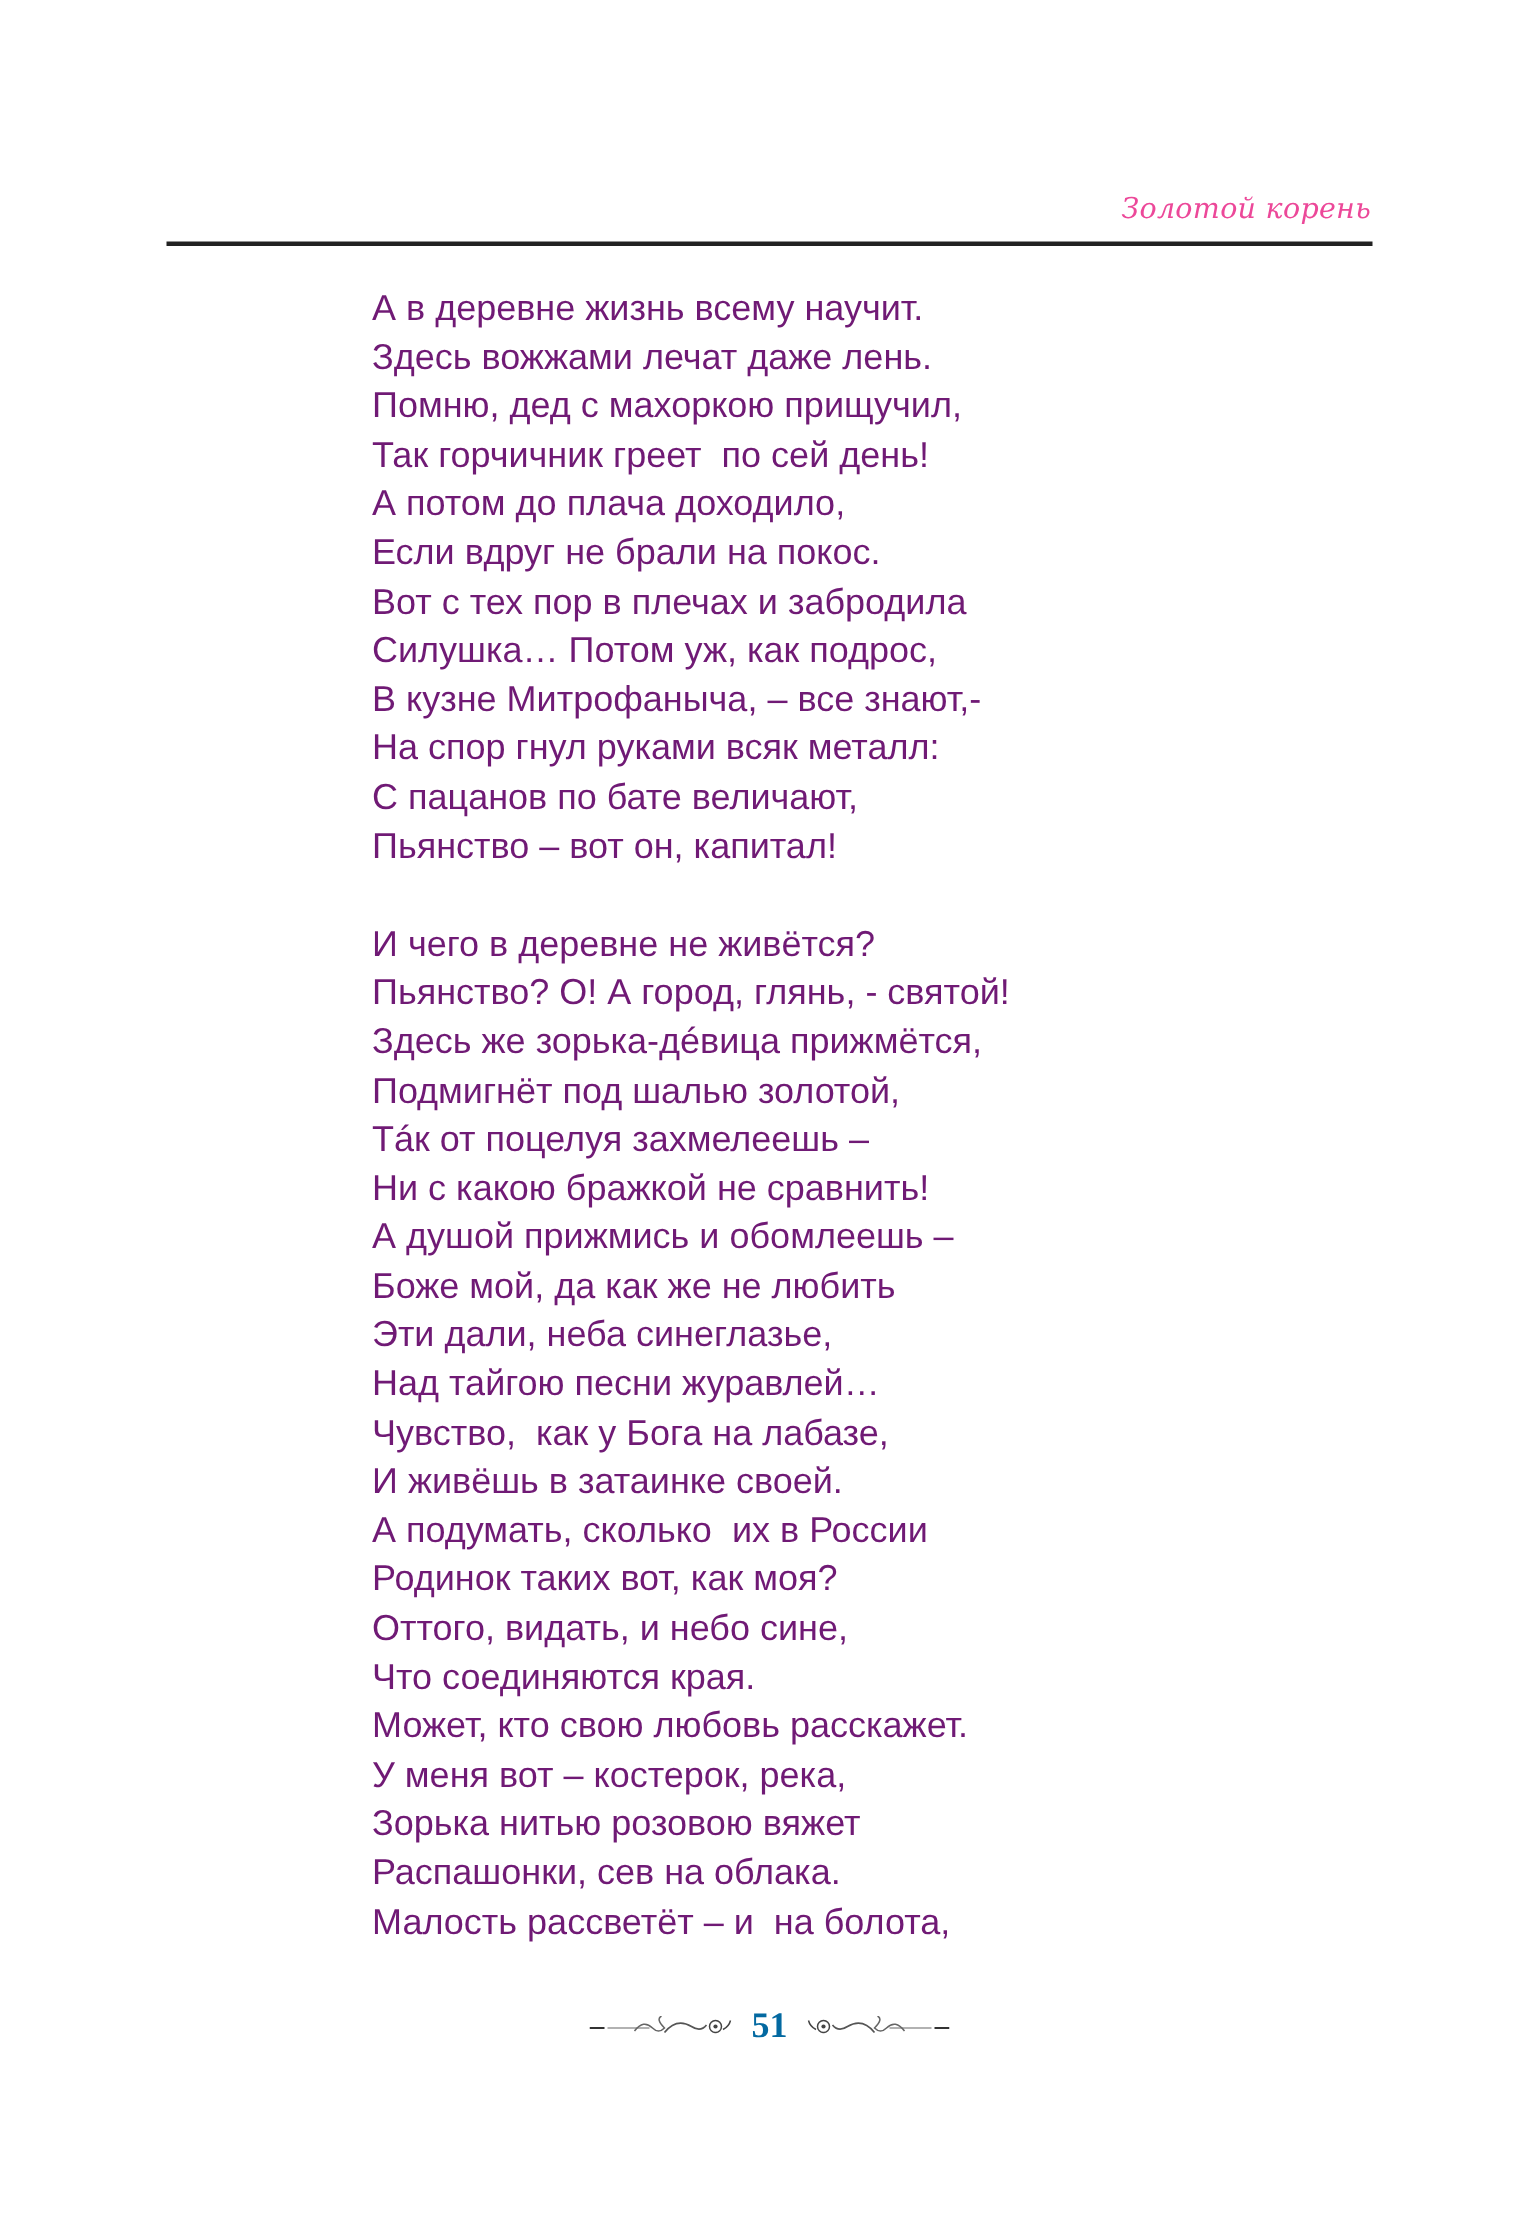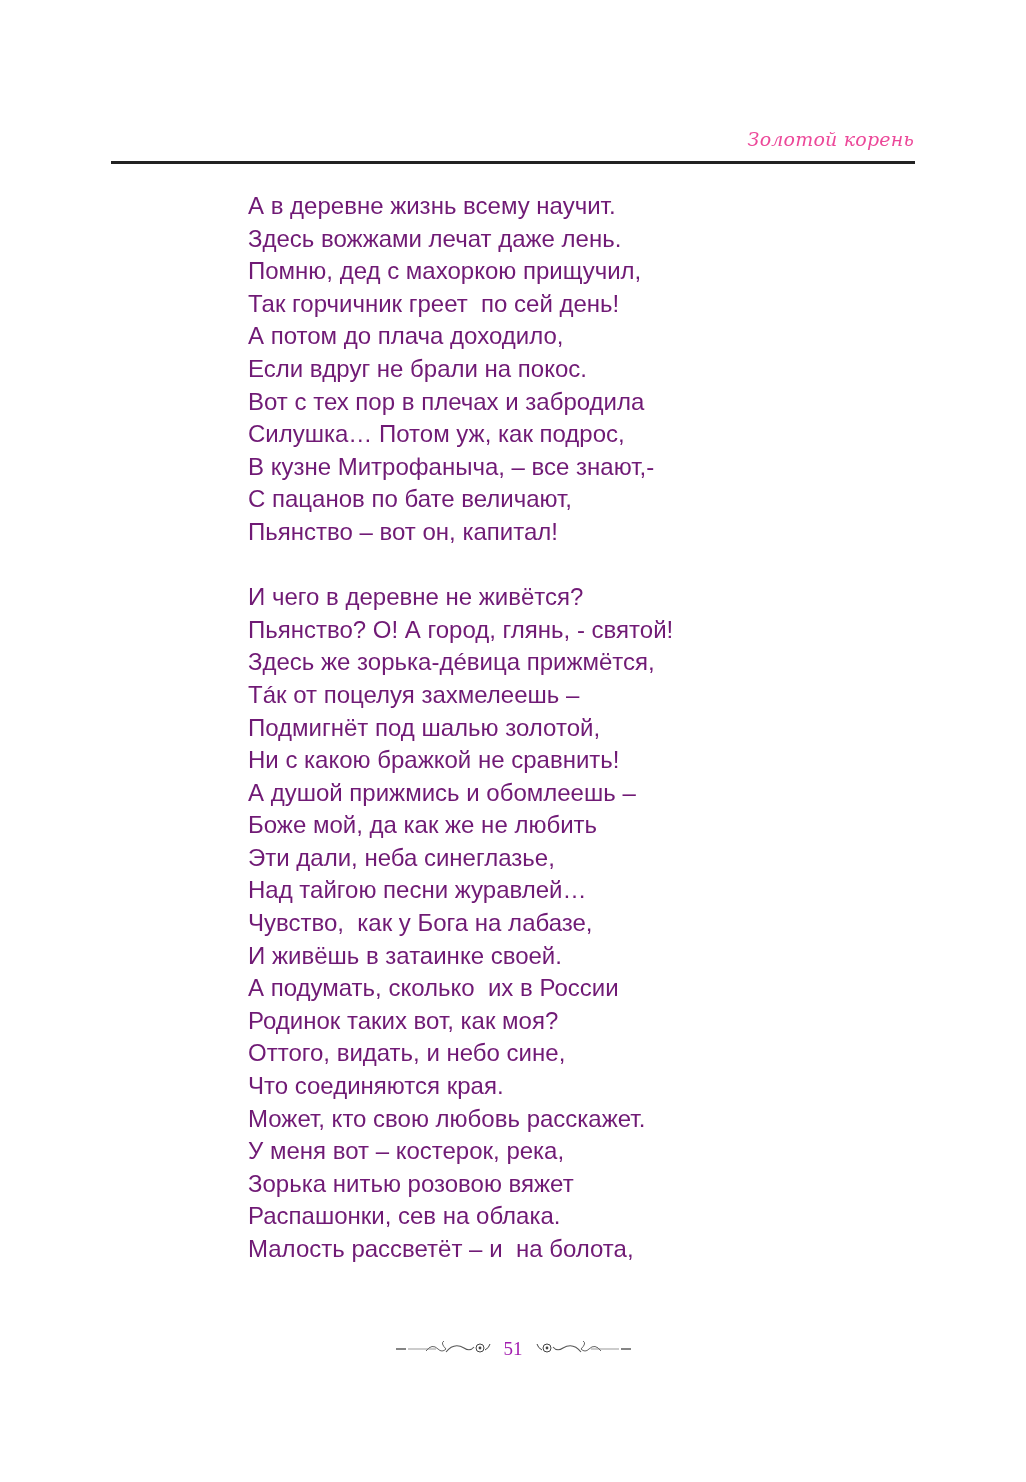--- a/index.html
+++ b/index.html
@@ -53,23 +53,24 @@
       top: 1338px;
       left: 0;
       width: 1026px;
       display: flex;
       justify-content: center;
       align-items: center;
       gap: 8px;
     }
     .folio-number {
       font-family: "Liberation Serif", "DejaVu Serif", serif;
-      font-size: 19px;
-      color: #a21caf;
+      font-size: 24px;
+      color: #0369a1;
       padding: 0 4px;
+      font-weight: bold;
     }
     .ornament {
       display: inline-block;
       width: 96px;
       height: 16px;
     }
   </style>
 </head>
 <body>
 
@@ -80,29 +81,30 @@
   <div class="stanza">
     <span class="line">А в деревне жизнь всему научит.</span>
     <span class="line">Здесь вожжами лечат даже лень.</span>
     <span class="line">Помню, дед с махоркою прищучил,</span>
     <span class="line">Так горчичник греет  по сей день!</span>
     <span class="line">А потом до плача доходило,</span>
     <span class="line">Если вдруг не брали на покос.</span>
     <span class="line">Вот с тех пор в плечах и забродила</span>
     <span class="line">Силушка… Потом уж, как подрос,</span>
     <span class="line">В кузне Митрофаныча, – все знают,-</span>
+    <span class="line">На спор гнул руками всяк металл:</span>
     <span class="line">С пацанов по бате величают,</span>
     <span class="line">Пьянство – вот он, капитал!</span>
   </div>
   <div class="stanza">
     <span class="line">И чего в деревне не живётся?</span>
     <span class="line">Пьянство? О! А город, глянь, - святой!</span>
     <span class="line">Здесь же зорька-дéвица прижмётся,</span>
+    <span class="line">Подмигнёт под шалью золотой,</span>
     <span class="line">Тáк от поцелуя захмелеешь –</span>
-    <span class="line">Подмигнёт под шалью золотой,</span>
     <span class="line">Ни с какою бражкой не сравнить!</span>
     <span class="line">А душой прижмись и обомлеешь –</span>
     <span class="line">Боже мой, да как же не любить</span>
     <span class="line">Эти дали, неба синеглазье,</span>
     <span class="line">Над тайгою песни журавлей…</span>
     <span class="line">Чувство,  как у Бога на лабазе,</span>
     <span class="line">И живёшь в затаинке своей.</span>
     <span class="line">А подумать, сколько  их в России</span>
     <span class="line">Родинок таких вот, как моя?</span>
     <span class="line">Оттого, видать, и небо сине,</span>

